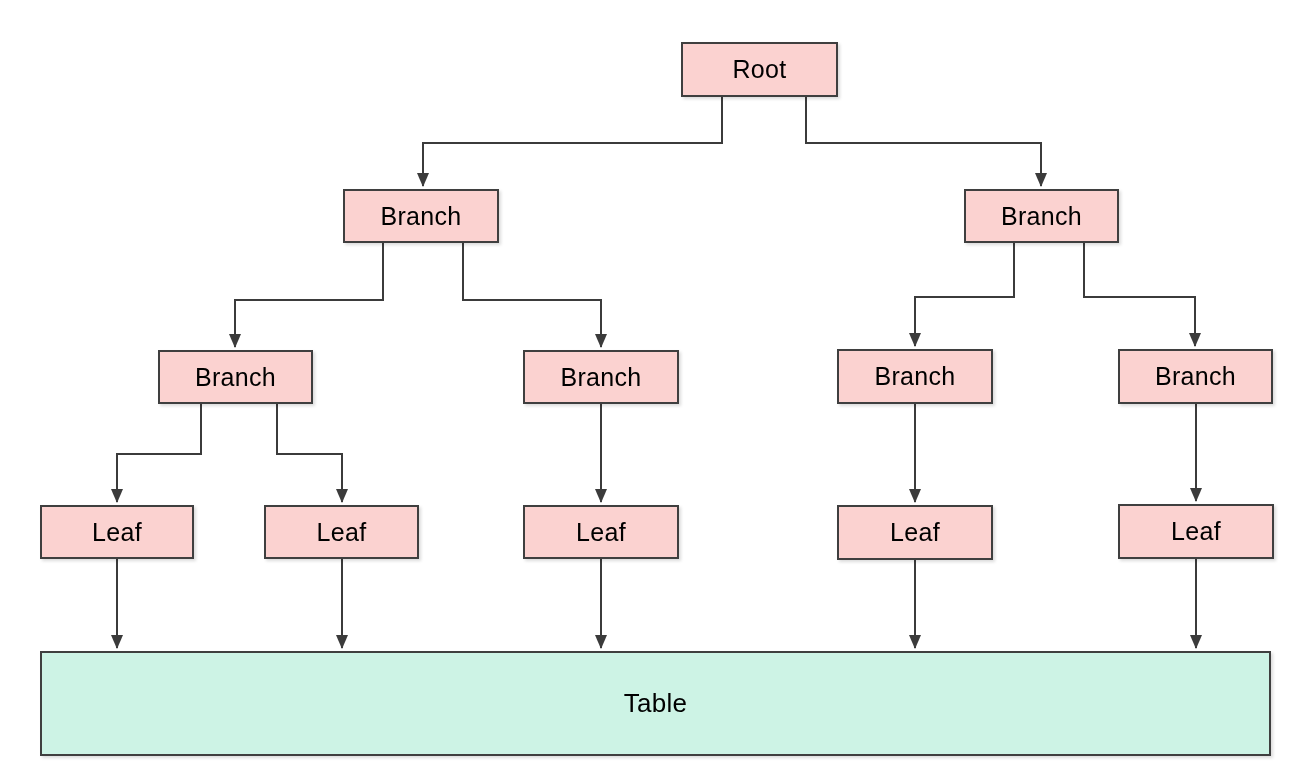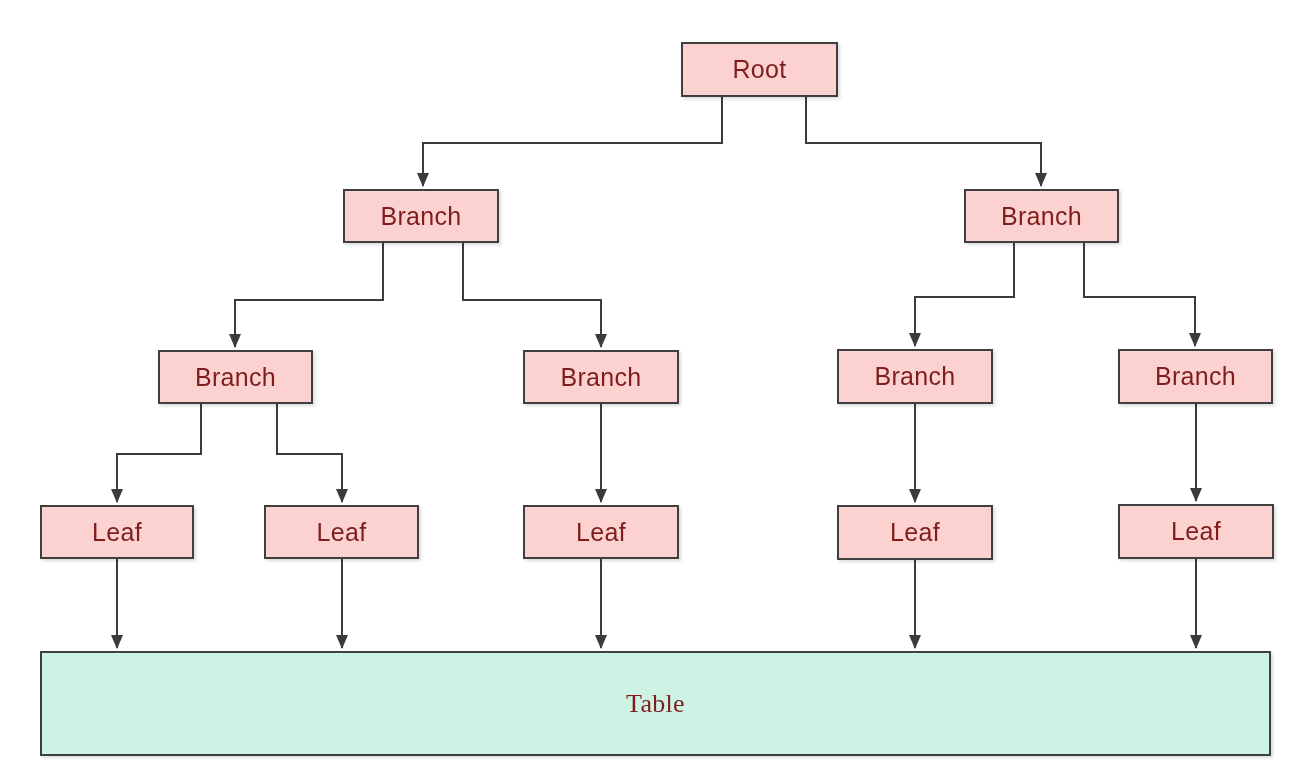--- a/index.html
+++ b/index.html
@@ -17,30 +17,29 @@
     width: 1292px; height: 783px;
   }
   .node {
     position: absolute;
     box-sizing: border-box;
     display: flex;
     align-items: center;
     justify-content: center;
     background: #fbd2d0;
     border: 2.5px solid #3f3f3f;
-    color: #7f1d1d;
+    color: #000000;
     font-size: 25px;
     letter-spacing: 0.3px;
     box-shadow: 2px 2px 3px rgba(0,0,0,0.14);
     white-space: nowrap;
   }
   .node--table {
     background: #cdf3e5;
     font-size: 26px;
-    font-family: Liberation Serif, serif;
   }
   
   #n-root          { left: 681px; top: 42px;  width: 157px; height: 55px; }
   #n-branch-left   { left: 343px; top: 189px; width: 156px; height: 54px; }
   #n-branch-right  { left: 964px; top: 189px; width: 155px; height: 54px; }
   #n-branch-left-1 { left: 158px; top: 350px; width: 155px; height: 54px; }
   #n-branch-left-2 { left: 523px; top: 350px; width: 156px; height: 54px; }
   #n-branch-right-1{ left: 837px; top: 349px; width: 156px; height: 55px; }
   #n-branch-right-2{ left: 1118px;top: 349px; width: 155px; height: 55px; }
   #n-leaf-1        { left: 40px;  top: 505px; width: 154px; height: 54px; }

